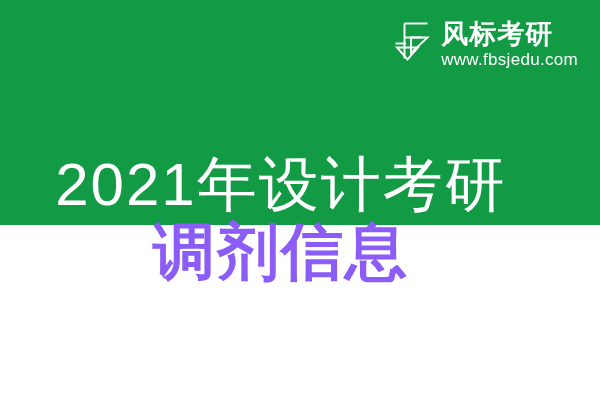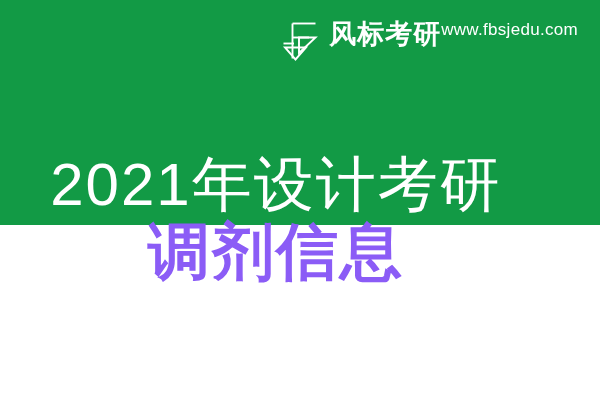--- a/index.html
+++ b/index.html
@@ -42,21 +42,21 @@
     gap: 7px;
   }
   #brand-mark {
     width: 40px;
     height: 45px;
     flex: 0 0 auto;
     display: block;
   }
   #brand-text {
     display: flex;
-    flex-direction: row;
+    flex-direction: column;
     align-items: flex-start;
     justify-content: flex-start;
     padding-top: 1px;
   }
   #brand-name {
     color: #ffffff;
     font-size: 27px;
     line-height: 30px;
     letter-spacing: 1px;
     font-weight: 700;
@@ -67,24 +67,25 @@
     font-size: 17px;
     line-height: 17px;
     letter-spacing: 0.3px;
     white-space: nowrap;
     margin-top: 2px;
   }
 
   
   #headline {
     position: absolute;
-    left: 12px;
+    left: 0;
     top: 150px;
     width: 528px;
     text-align: center;
+    padding-left: 17px;
   }
   .title-line {
     display: block;
     white-space: nowrap;
     letter-spacing: 2px;
   }
   #title-line-1 {
     color: #ffffff;
     font-size: 60px;
     line-height: 70px;

